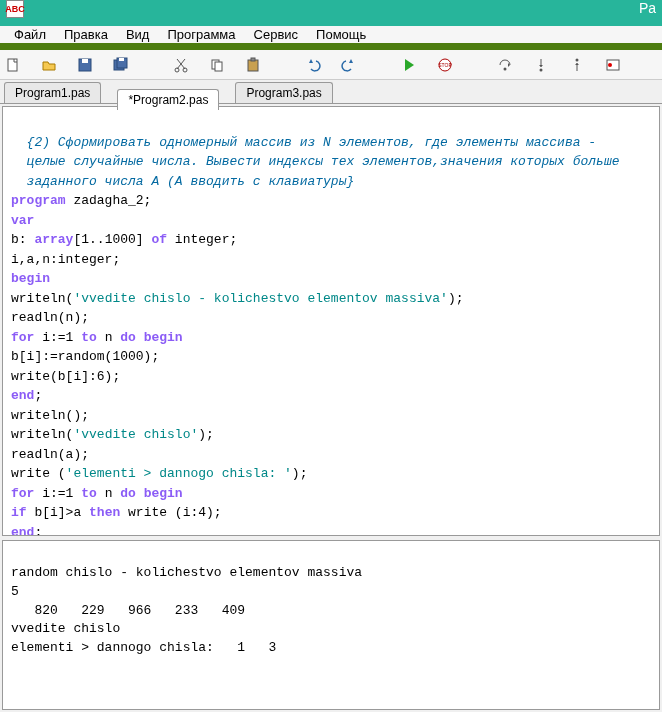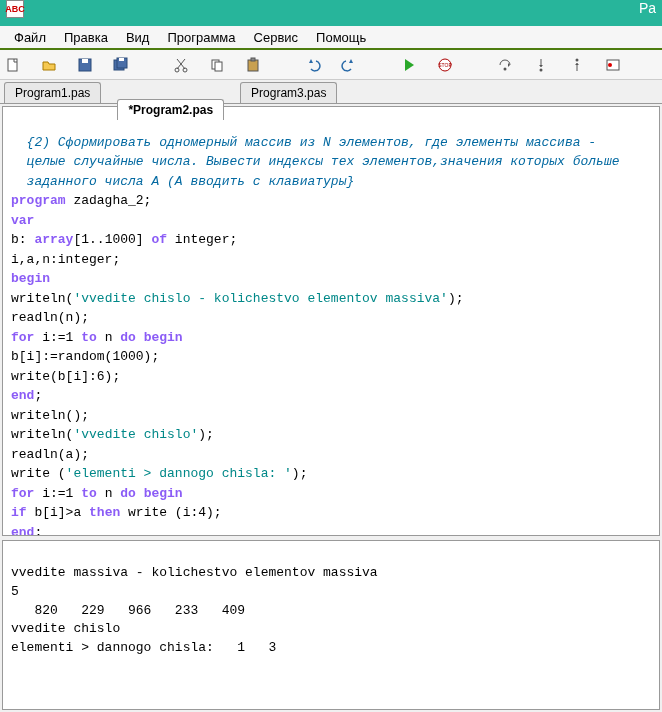--- a/index.html
+++ b/index.html
@@ -34,21 +34,21 @@
   font-weight: bold;
   margin-right: 6px;
 }
 .titlebar .title-text {
   flex: 1;
   text-align: right;
   font-size: 14px;
 }
 .menubar {
   background: #f6f6f6;
-  border-bottom: 2px solid #4d7c0f;
+  border-bottom: 7px solid #4d7c0f;
   height: 24px;
   display: flex;
   align-items: center;
   padding: 0 6px;
   gap: 2px;
 }
 .menubar .menu-item {
   padding: 3px 8px;
   cursor: default;
 }
@@ -91,22 +91,21 @@
   border-bottom: none;
   background: #e8e8e8;
   margin-right: 16px;
   font-size: 12px;
   cursor: default;
   border-radius: 3px 3px 0 0;
 }
 .tab.active {
   background: #fff;
   position: relative;
-  top: 17px;
-  font-weight: bold;
+  top: 7px;
 }
 .editor {
   flex: 1;
   background: #fff;
   border: 1px solid #999;
   margin: 2px;
   padding: 6px 8px;
   font-family: "Consolas", "Courier New", monospace;
   font-size: 13px;
   line-height: 1.5;
@@ -290,13 +289,13 @@
 <div class="tabs">
 <div class="tab">Program1.pas</div>
     <div class="tab active">*Program2.pas</div>
     <div class="tab">Program3.pas</div>
   </div>
 
 <div class="editor">
 <div><span class="comment">  {2) Сформировать одномерный массив из N элементов, где элементы массива -</span></div><div><span class="comment">  целые случайные числа. Вывести индексы тех элементов,значения которых больше</span></div><div><span class="comment">  заданного числа A (A вводить с клавиатуры}</span></div><div><span class="keyword">program</span><span class=""> zadagha_2;</span></div><div><span class="keyword">var</span></div><div><span class="">b: </span><span class="keyword">array</span><span class="">[1..1000] </span><span class="keyword">of</span><span class=""> integer;</span></div><div><span class="">i,a,n:integer;</span></div><div><span class="keyword">begin</span></div><div><span class="">writeln(</span><span class="string">'vvedite chislo - kolichestvo elementov massiva'</span><span class="">);</span></div><div><span class="">readln(n);</span></div><div><span class="keyword">for</span><span class=""> i:=1 </span><span class="keyword">to</span><span class=""> n </span><span class="keyword">do begin</span></div><div><span class="">b[i]:=random(1000);</span></div><div><span class="">write(b[i]:6);</span></div><div><span class="keyword">end</span><span class="">;</span></div><div><span class="">writeln();</span></div><div><span class="">writeln(</span><span class="string">'vvedite chislo'</span><span class="">);</span></div><div><span class="">readln(a);</span></div><div><span class="">write (</span><span class="string">'elementi &gt; dannogo chisla: '</span><span class="">);</span></div><div><span class="keyword">for</span><span class=""> i:=1 </span><span class="keyword">to</span><span class=""> n </span><span class="keyword">do begin</span></div><div><span class="keyword">if</span><span class=""> b[i]&gt;a </span><span class="keyword">then</span><span class=""> write (i:4);</span></div><div><span class="keyword">end</span><span class="">;</span></div></div>
 
 <div class="output">
-<div>vvedite massiva - kolichestvo elementov massiva</div><div>5</div><div>   820   229   966   233   409</div><div>vvedite chislo</div><div>elementi &gt; dannogo chisla:   1   3</div></div>
+<div>random chislo - kolichestvo elementov massiva</div><div>5</div><div>   820   229   966   233   409</div><div>vvedite chislo</div><div>elementi &gt; dannogo chisla:   1   3</div></div>
 
 </body></html>

